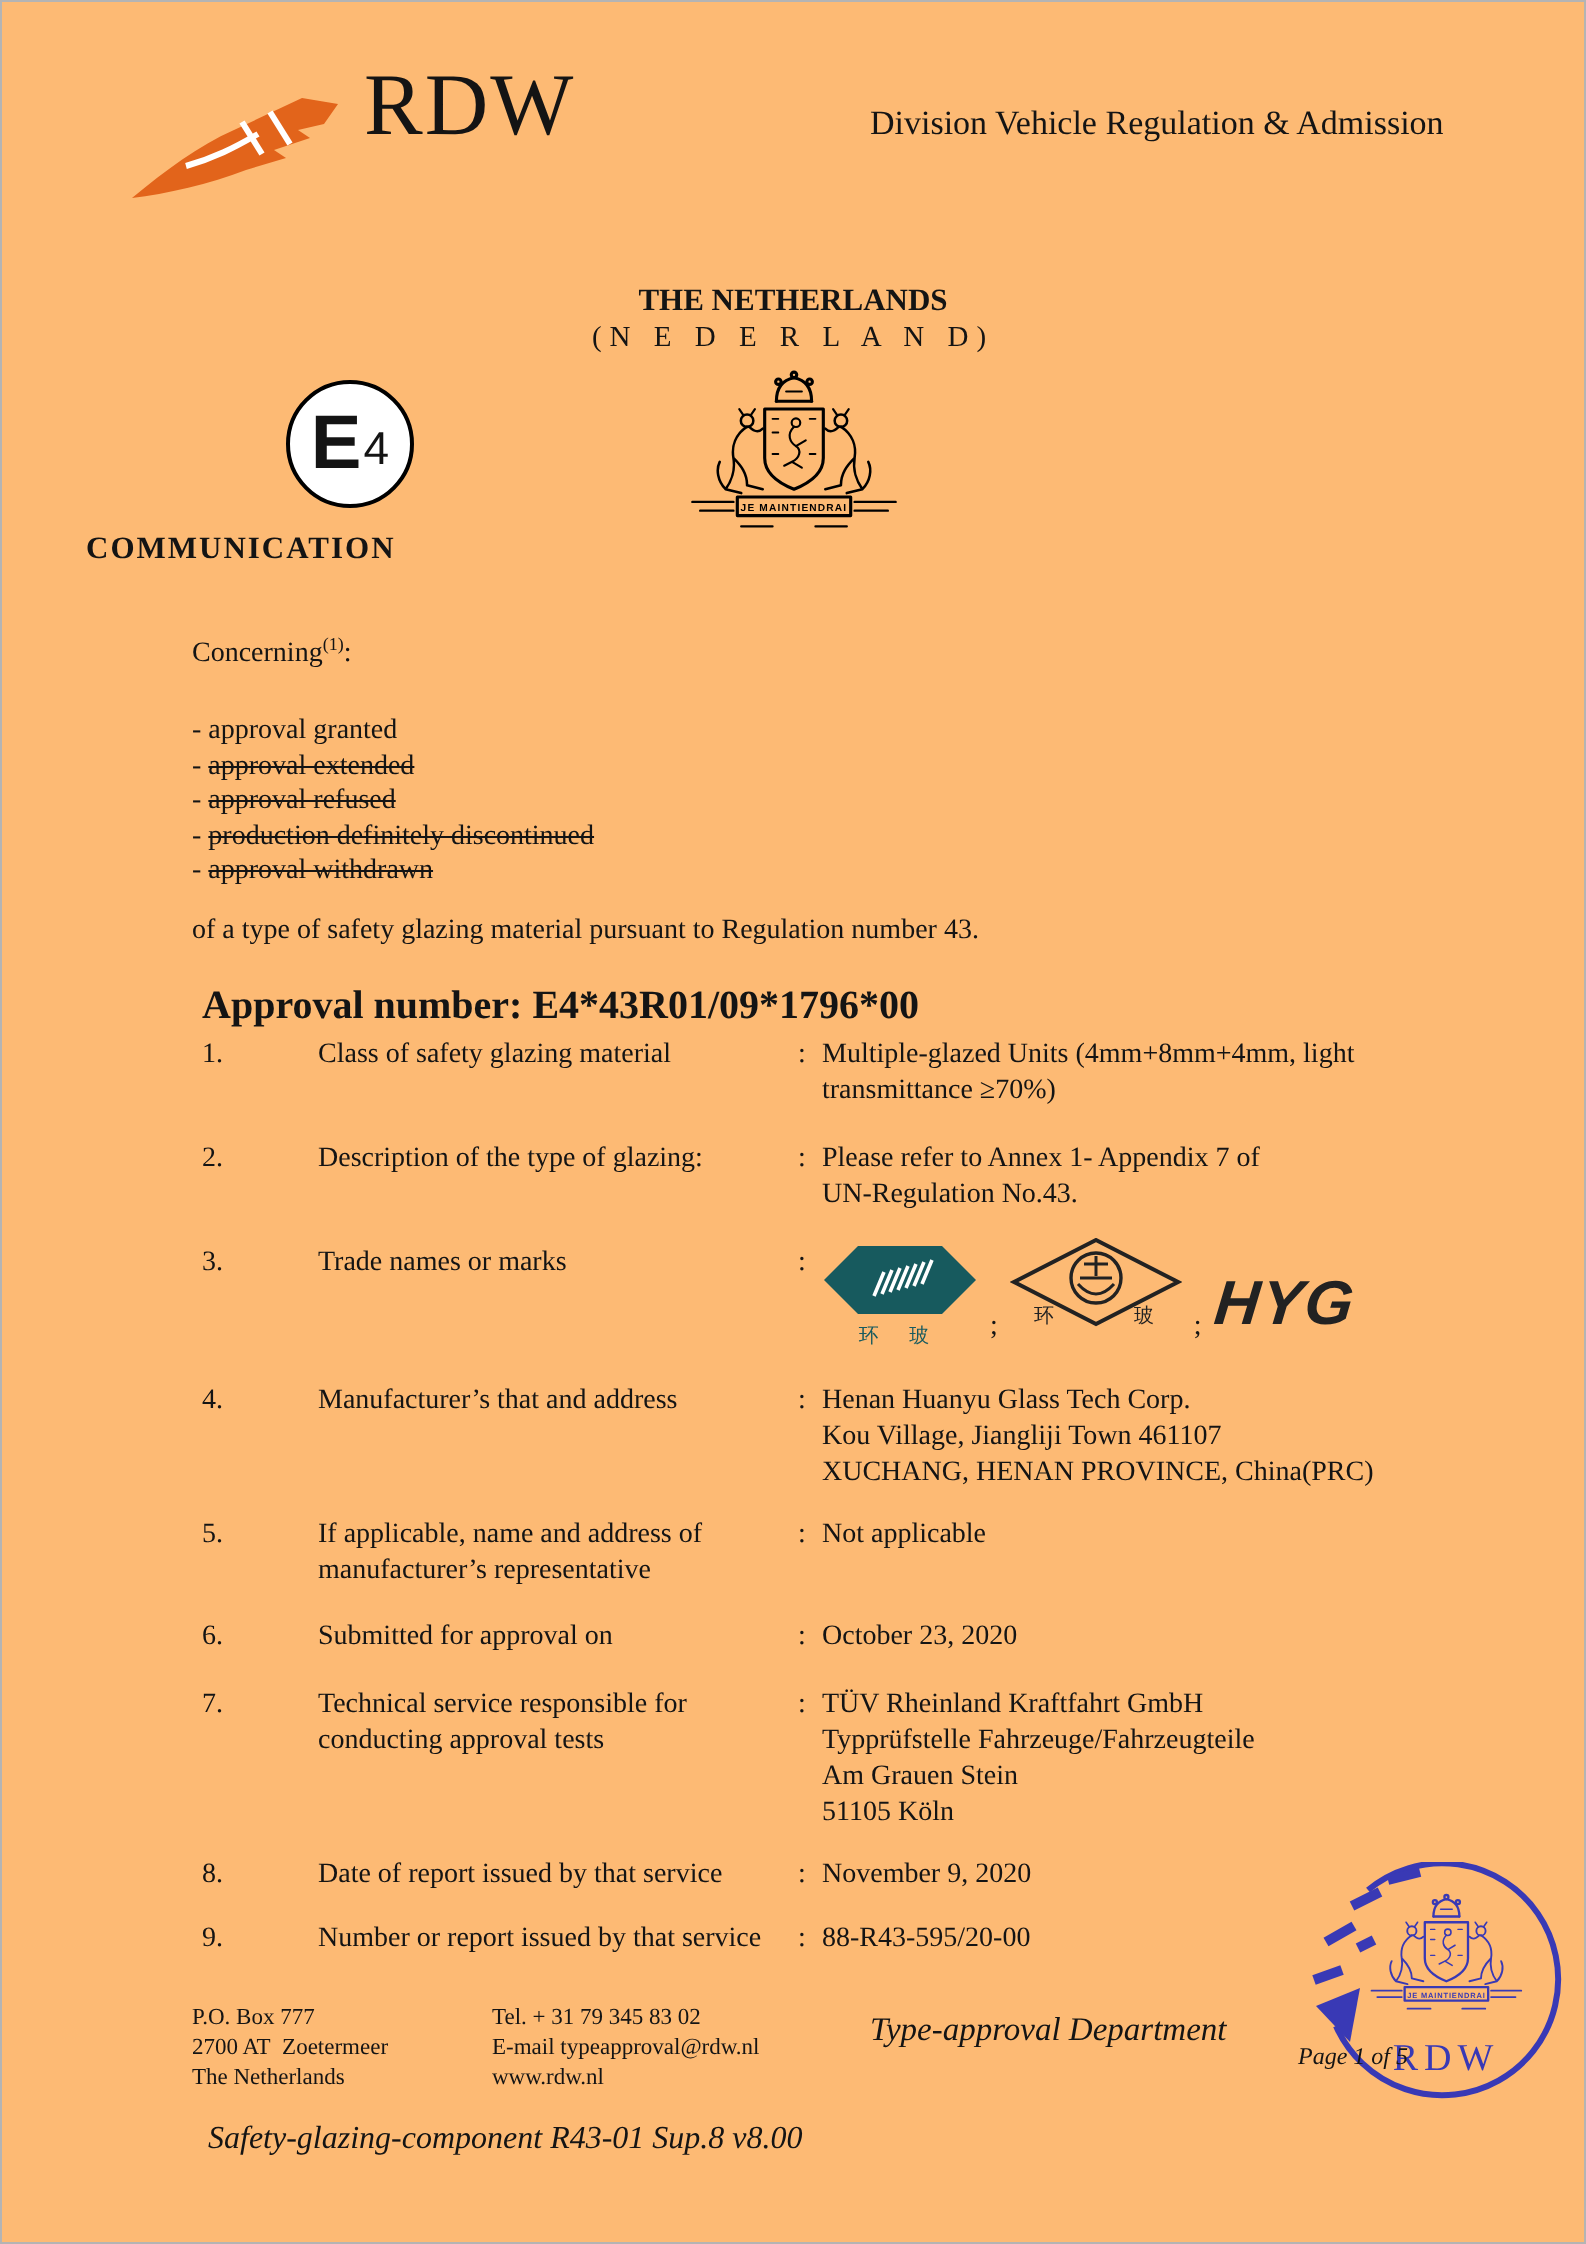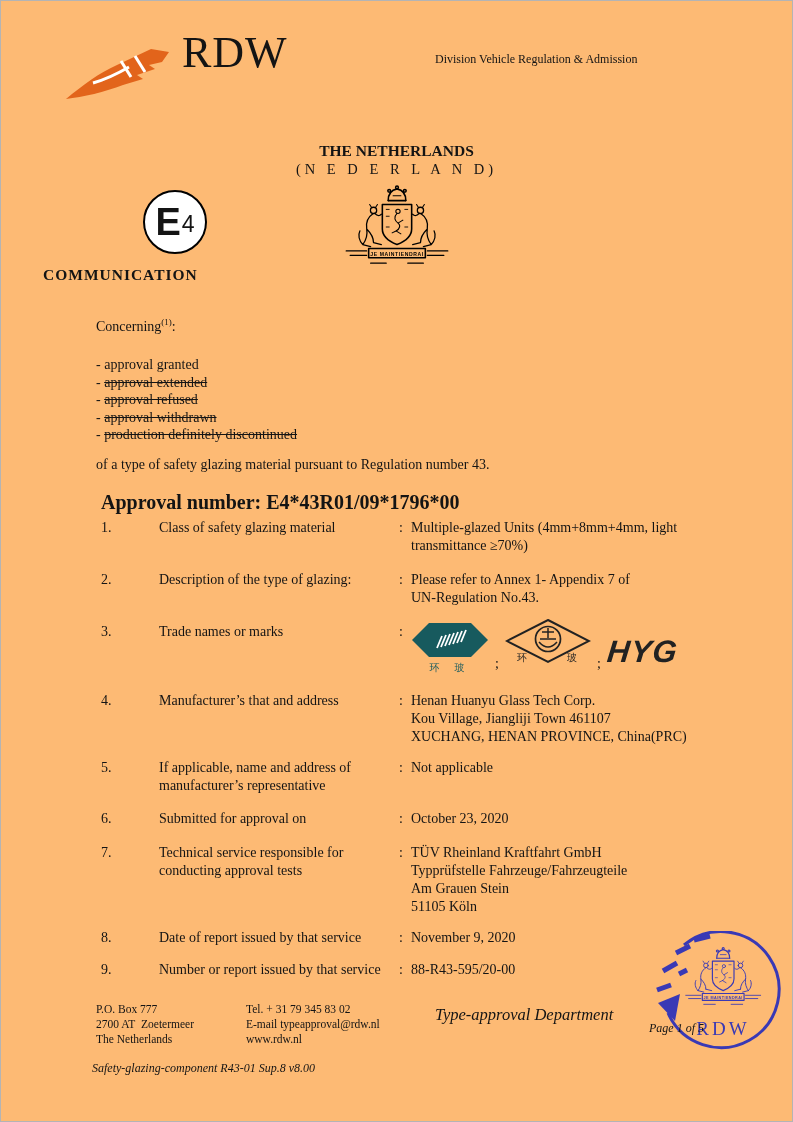--- a/index.html
+++ b/index.html
@@ -2,21 +2,21 @@
 <html><head>
 <meta charset="utf-8">
 <style>
   html,body{margin:0;padding:0;background:#e9e9e9;}
   .page{position:relative;width:793px;height:1122px;margin:0 auto;background:#fdba74;
         border:1px solid #b4b4b4;box-sizing:border-box;overflow:hidden;
         font-family:"Liberation Serif","DejaVu Serif",serif;color:#141414;}
   
   .feather{position:absolute;left:62px;top:40px;}
   .brand{position:absolute;left:181px;top:30px;font-size:44px;line-height:1;letter-spacing:1px;}
-  .division{position:absolute;left:434px;top:51px;font-size:12px;}
+  .division{position:absolute;left:434px;top:51px;font-size:17px;}
   
   .country{position:absolute;top:141px;left:0;width:100%;text-align:center;font-weight:bold;font-size:15.5px;}
   .native{position:absolute;top:160px;left:0;width:100%;text-align:center;font-size:14.5px;letter-spacing:4px;}
   .communication{position:absolute;top:265px;left:0;width:100%;font-weight:bold;font-size:15.5px;letter-spacing:1px;margin-left:42px;}
   .emark{position:absolute;left:142px;top:189px;width:60px;height:60px;border:2.5px solid #000;
          border-radius:50%;display:flex;align-items:center;justify-content:center;
          font-family:"Liberation Sans","DejaVu Sans",sans-serif;background:#fff;}
   .emark .E{font-size:38px;font-weight:bold;line-height:1;}
   .emark .four{font-size:23px;line-height:1;margin:4px 0 0 1px;}
   .crest{position:absolute;left:50%;top:183px;transform:translateX(-50%);color:#000;}
@@ -44,21 +44,21 @@
   .logo-strip{display:flex;align-items:flex-end;gap:5px;margin-top:-4px;}
   .semi{font-size:14px;padding:0 1px 2px 1px;}
   .hyg{font-family:"Liberation Sans","DejaVu Sans",sans-serif;font-weight:bold;font-style:italic;
        font-size:31px;letter-spacing:1px;transform:skewX(-6deg);color:#222;line-height:1;
        display:inline-block;padding-bottom:8px;}
   
   .f-addr{position:absolute;left:95px;top:1001px;font-size:11.5px;line-height:15px;}
   .f-contact{position:absolute;left:245px;top:1001px;font-size:11.5px;line-height:15px;}
   .department{position:absolute;left:434px;top:1004px;font-style:italic;font-size:16.5px;}
   .stamp{position:absolute;left:645px;top:930px;color:#3939b5;}
-  .docref{position:absolute;left:91px;top:1060px;font-style:italic;font-size:12px;}
+  .docref{position:absolute;left:103px;top:1060px;font-style:italic;font-size:16px;}
   .pageno{position:absolute;left:648px;top:1020px;font-style:italic;font-size:12px;}
 </style>
 </head>
 <body>
 
 <div class="page">
 
   <svg class="feather" width="112" height="66" viewBox="0 0 112 66">
     <path fill="#e2641b" d="M3 58 C20 44 36 32 54 24 L88 8 L106 11 L99 21 L86 24 L92 28 L74 34 L80 38 L60 44 C42 51 20 56 3 58 Z"></path>
     <g stroke="#ffffff" stroke-width="3" fill="none">
@@ -123,25 +123,25 @@
     <div class="opt">
       <span>-</span>
       <span class="struck">approval extended</span>
     </div>
     <div class="opt">
       <span>-</span>
       <span class="struck">approval refused</span>
     </div>
     <div class="opt">
       <span>-</span>
+      <span class="struck">production definitely discontinued</span>
+    </div>
+    <div class="opt">
+      <span>-</span>
       <span class="struck">approval withdrawn</span>
-    </div>
-    <div class="opt">
-      <span>-</span>
-      <span class="struck">production definitely discontinued</span>
     </div>
     <div class="pursuant">of a type of safety glazing material pursuant to Regulation number 43.</div>
     <div class="approval">
       <span>Approval number:</span>
       <span>E4*43R01/09*1796*00</span>
     </div>
   </div>
 
   <div class="items">
 

